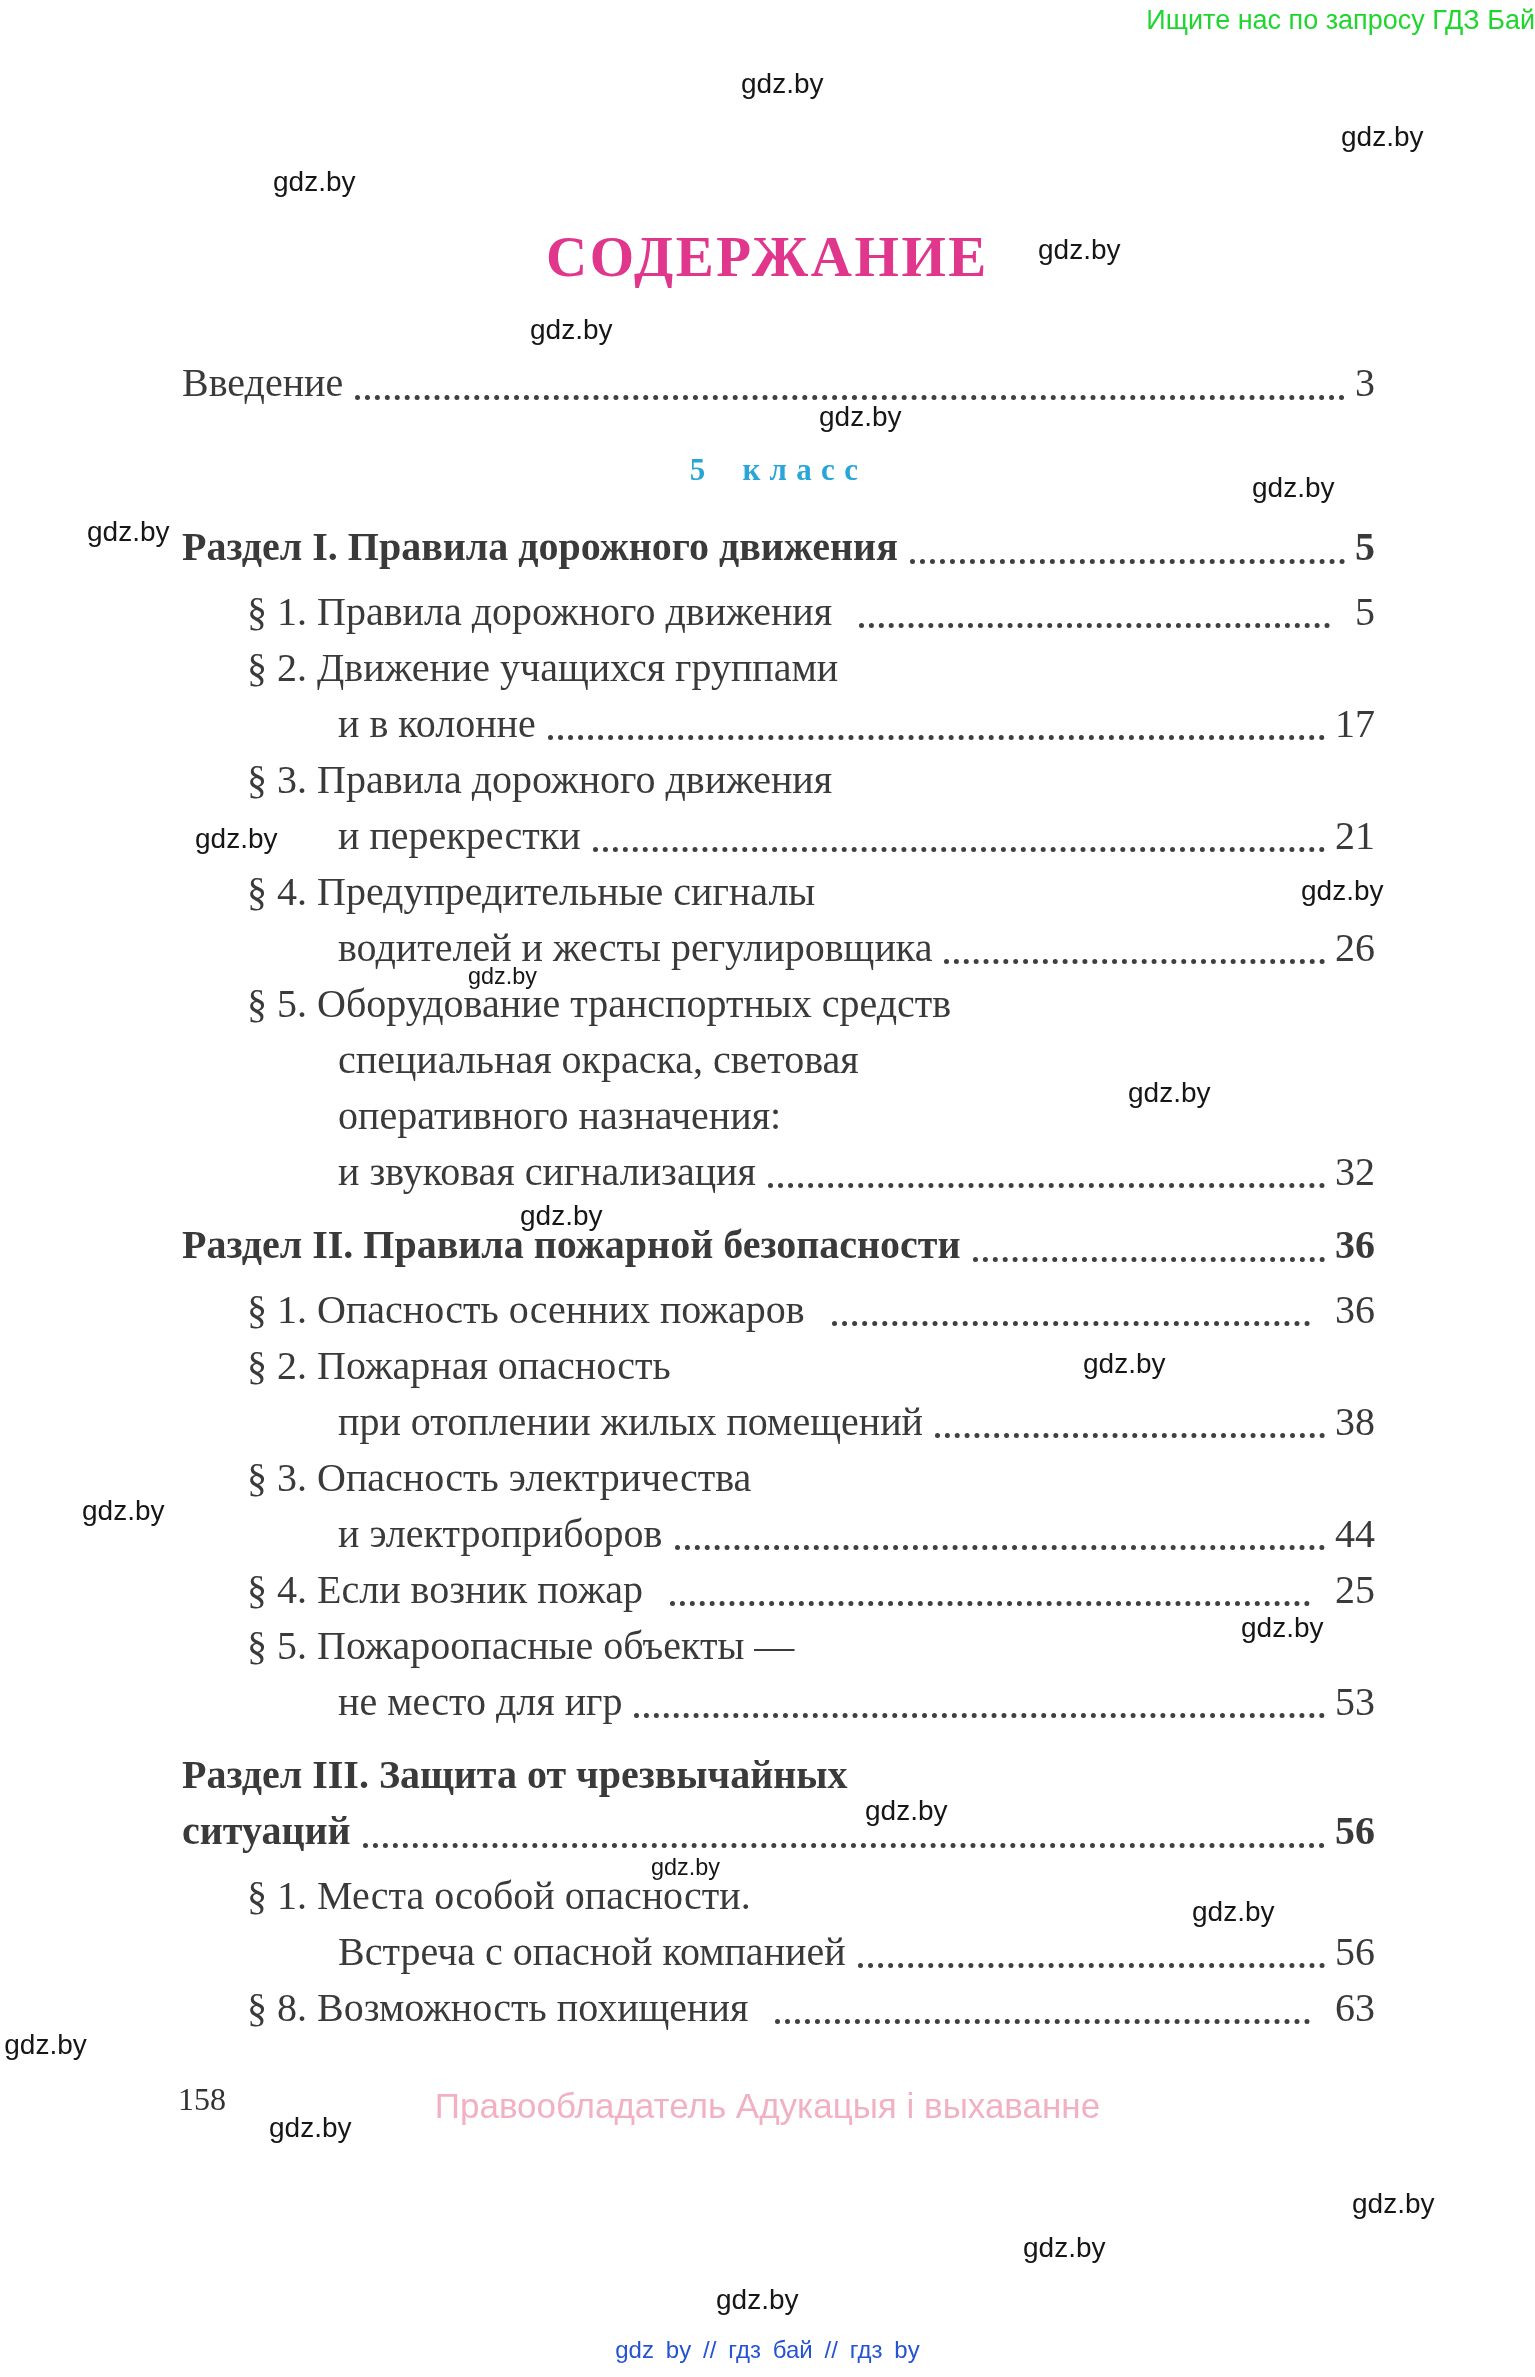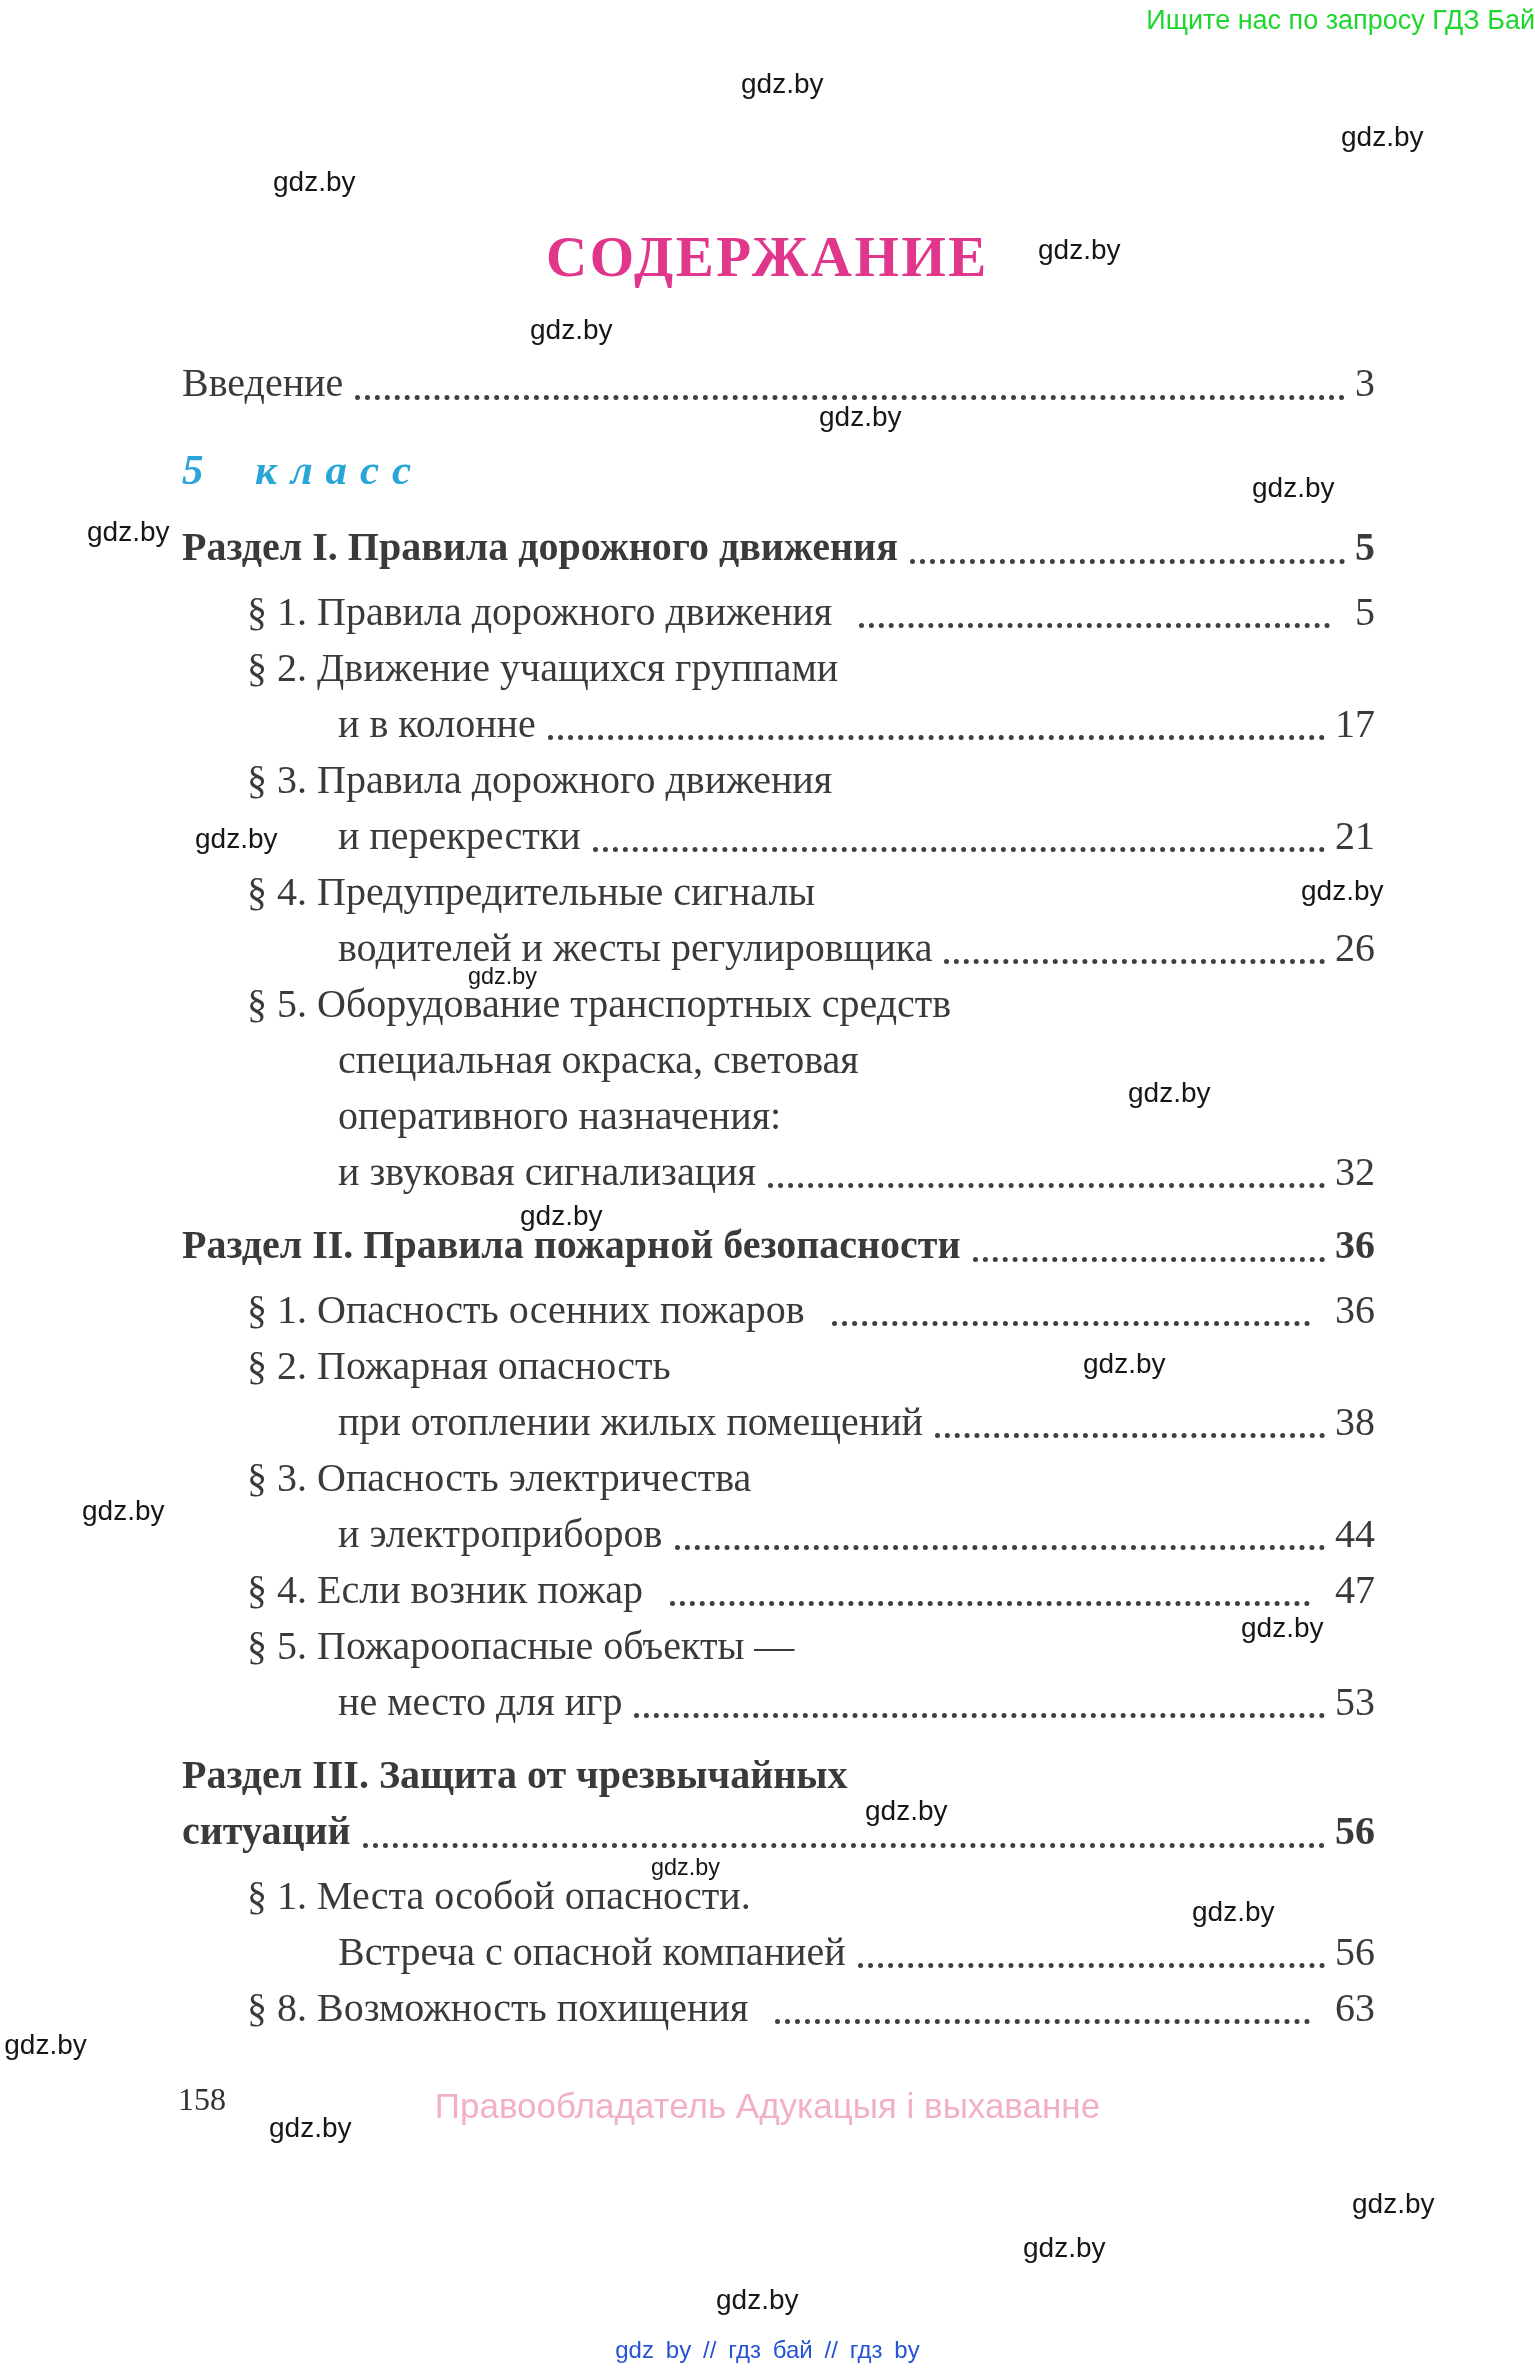--- a/index.html
+++ b/index.html
@@ -39,22 +39,22 @@
   }
   .pg { white-space:nowrap; }
   .chapter { font-weight:bold; }
   .para { padding-left:65px;gap:15px; }
   .cont { padding-left:156px; }
   .gap-lg { margin-top:21px; }
   .gap-md { margin-top:17.3px; }
   .gap-sm { margin-top:8.7px; }
   .grade {
     height:56px; line-height:56px; margin-top:31px;
-    text-align:left; font-size:43px; font-weight:bold;
-    color:#29a5d8; letter-spacing:0.30em; word-spacing:0.35em;font-style:italic;
+    text-align:center; font-size:31px; font-weight:bold;
+    color:#29a5d8; letter-spacing:0.30em; word-spacing:0.35em;
   }
   
   .book-page-num {
     position:absolute; left:178px; top:2081px;
     font-size:32px; color:#333333;
   }
   .copyright {
     position:absolute; left:0; top:2086px; width:100%;
     text-align:center; font-family:"Liberation Sans", sans-serif;
     font-size:35px; color:#f2b1c3;
@@ -197,21 +197,21 @@
 
     <div class="row cont">
       <span class="t">и электроприборов</span>
       <span class="leader"></span>
       <span class="pg">44</span>
     </div>
 
     <div class="row para">
       <span class="t">§ 4. Если возник пожар</span>
       <span class="leader"></span>
-      <span class="pg">47</span>
+      <span class="pg">25</span>
     </div>
 
     <div class="row para">
       <span class="t">§ 5. Пожароопасные объекты —</span>
     </div>
 
     <div class="row cont">
       <span class="t">не место для игр</span>
       <span class="leader"></span>
       <span class="pg">53</span>

